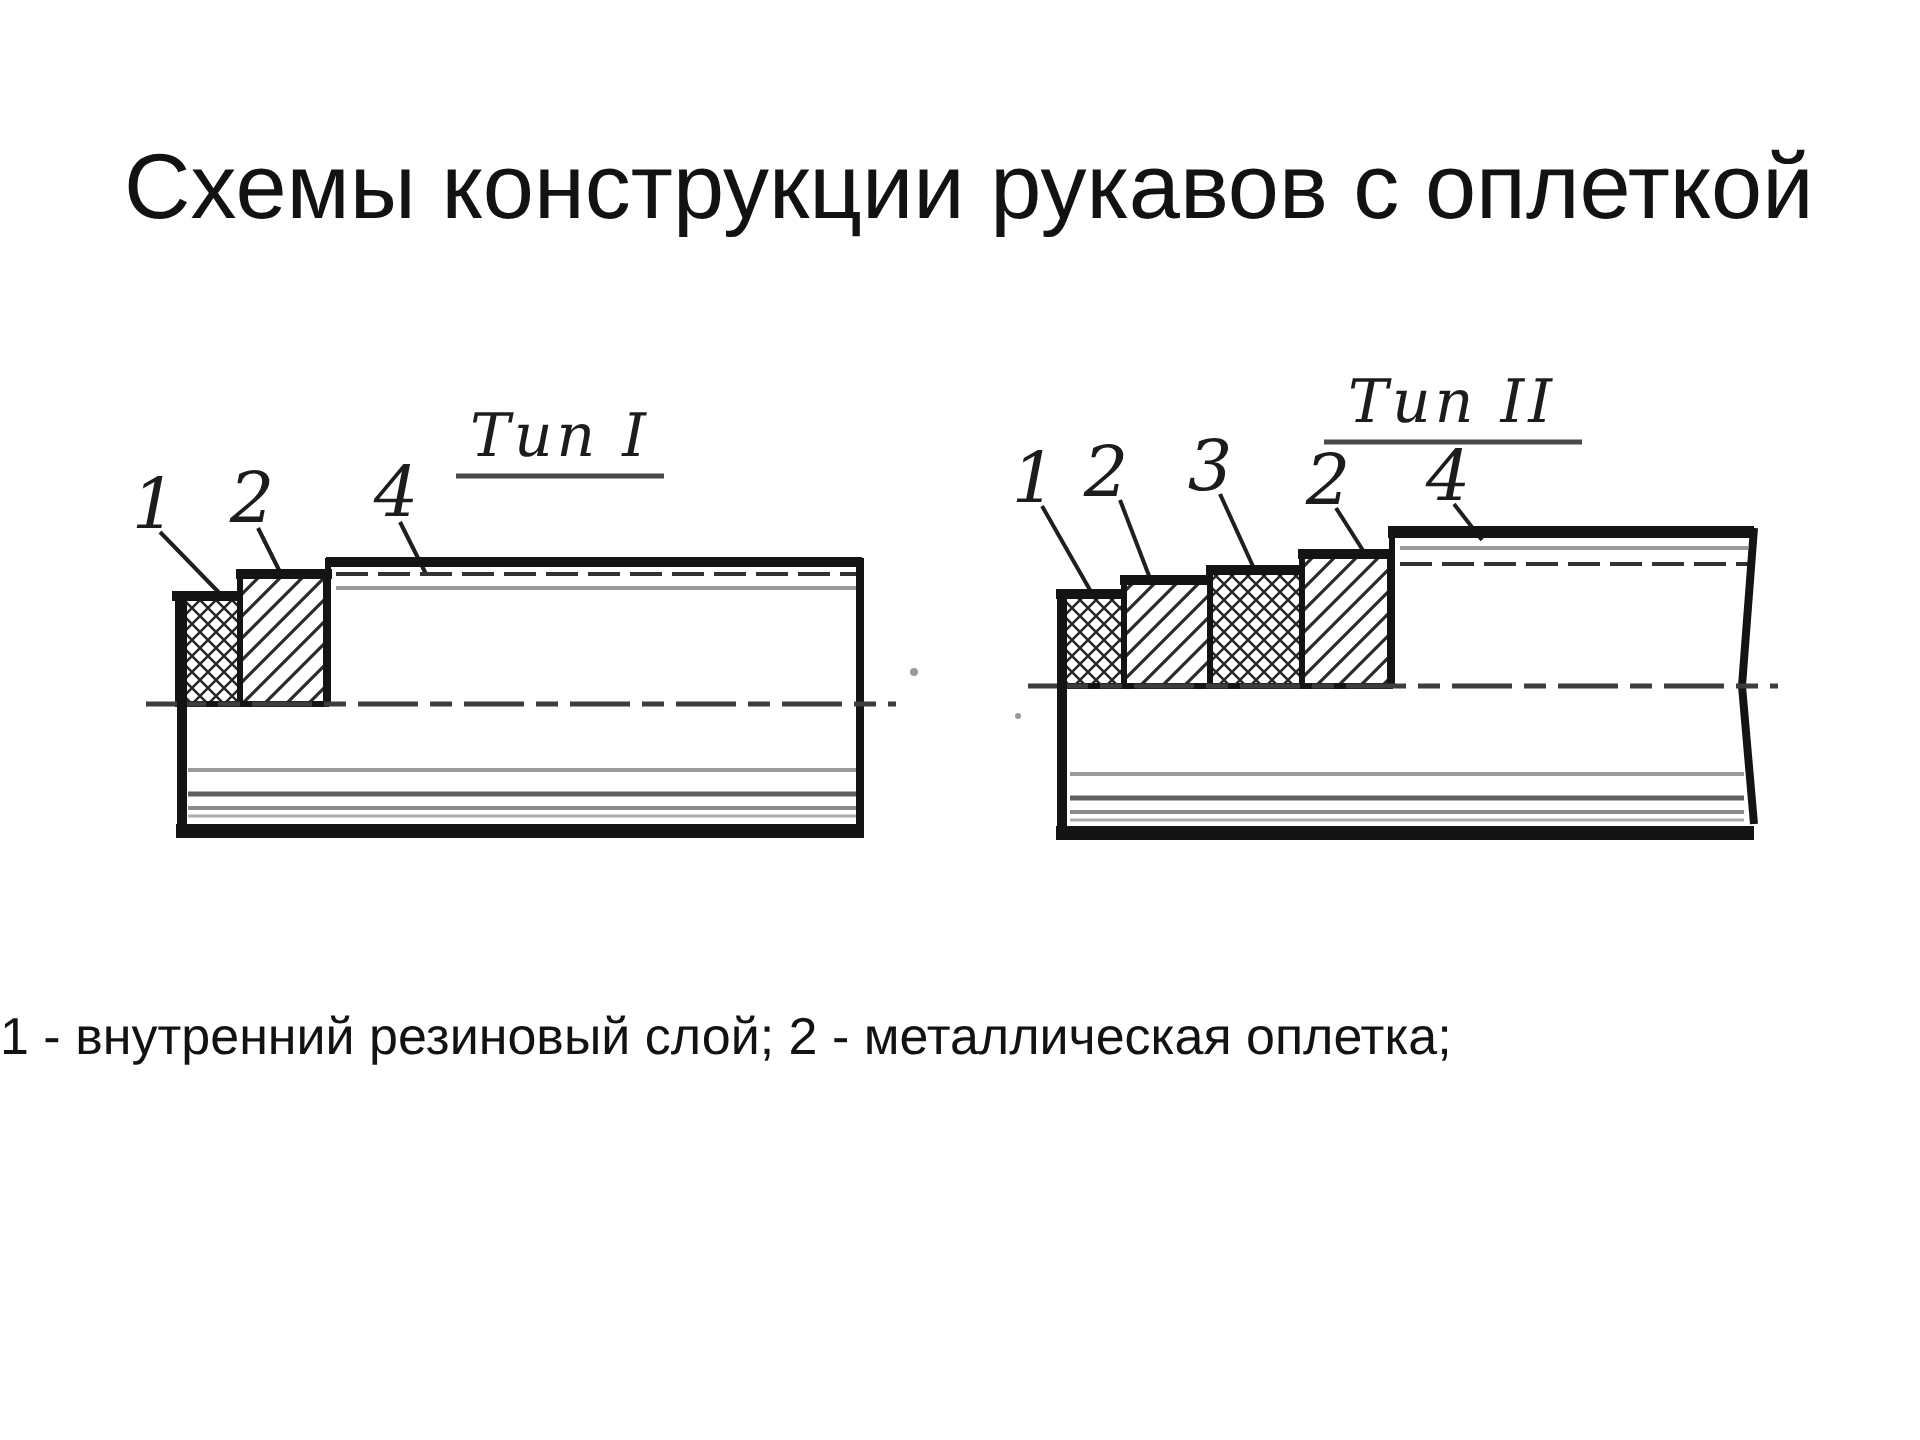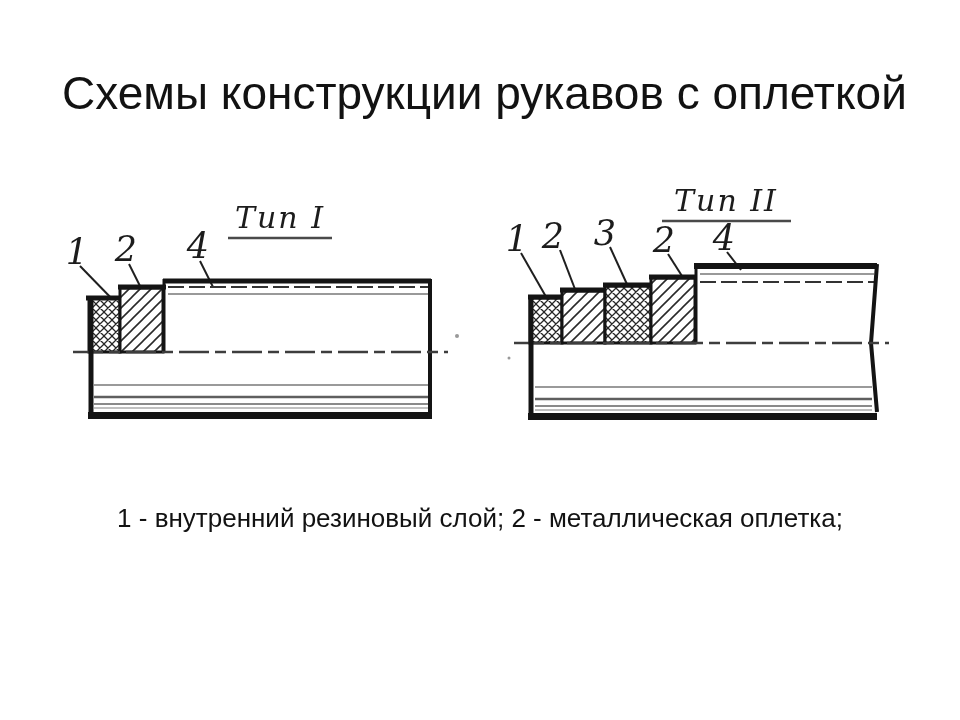--- a/index.html
+++ b/index.html
@@ -46,21 +46,20 @@
     font-family: "DejaVu Serif", serif;
     font-style: italic;
     font-size: 35px;
     fill: #1c1c1c;
   }
   .caption {
     position: absolute;
     left: 0;
     top: 502px;
     width: 960px;
-    text-align: center;
     font-size: 26px;
     line-height: 32px;
     color: #121212;
     font-family: "Liberation Sans", sans-serif;
   }
 </style>
 </head>
 <body>
 
 <div class="slide">

